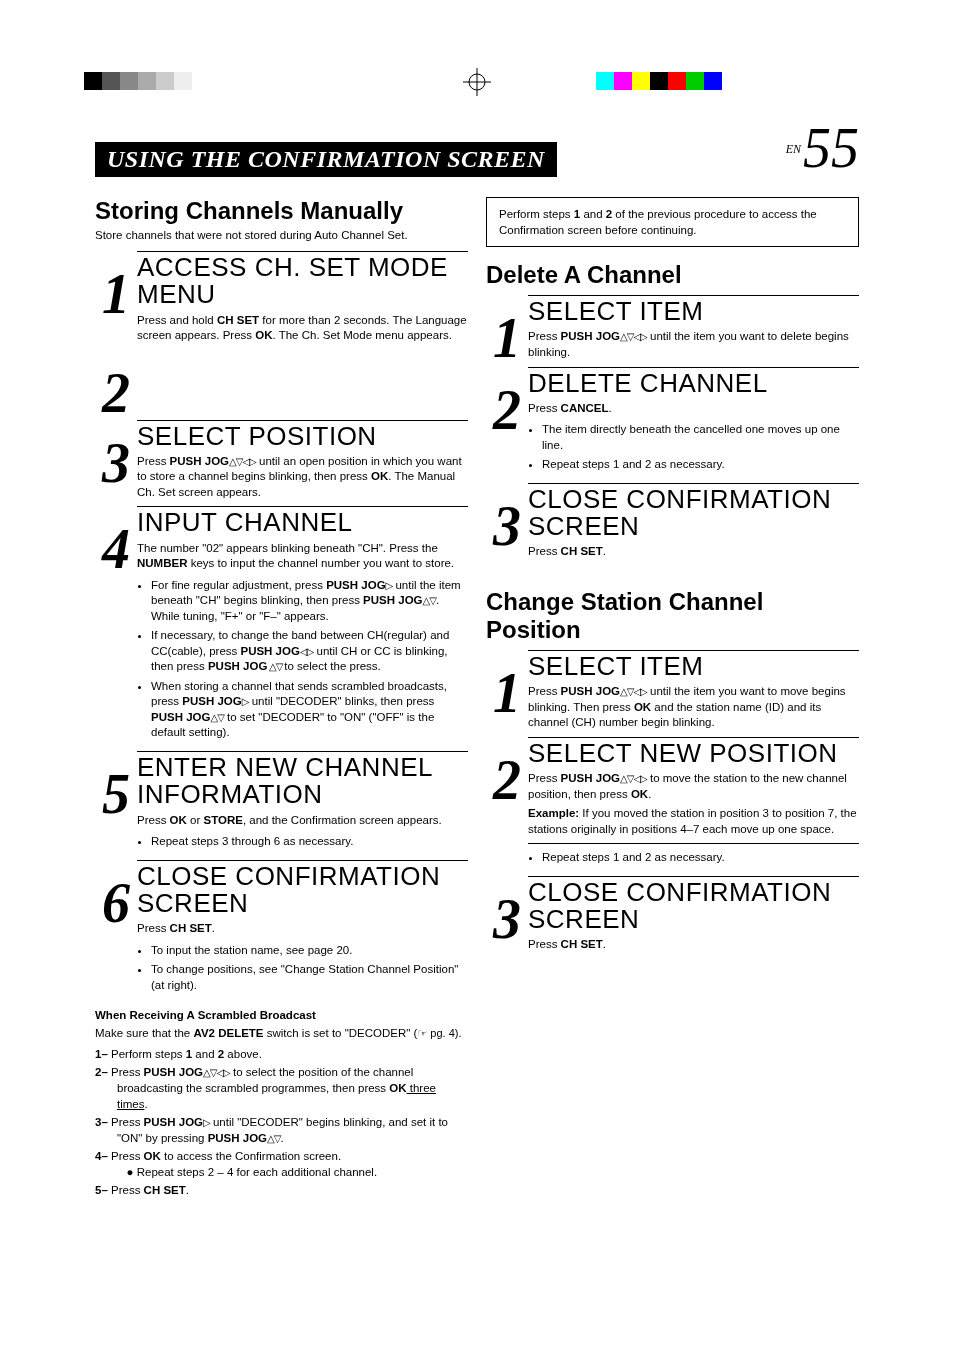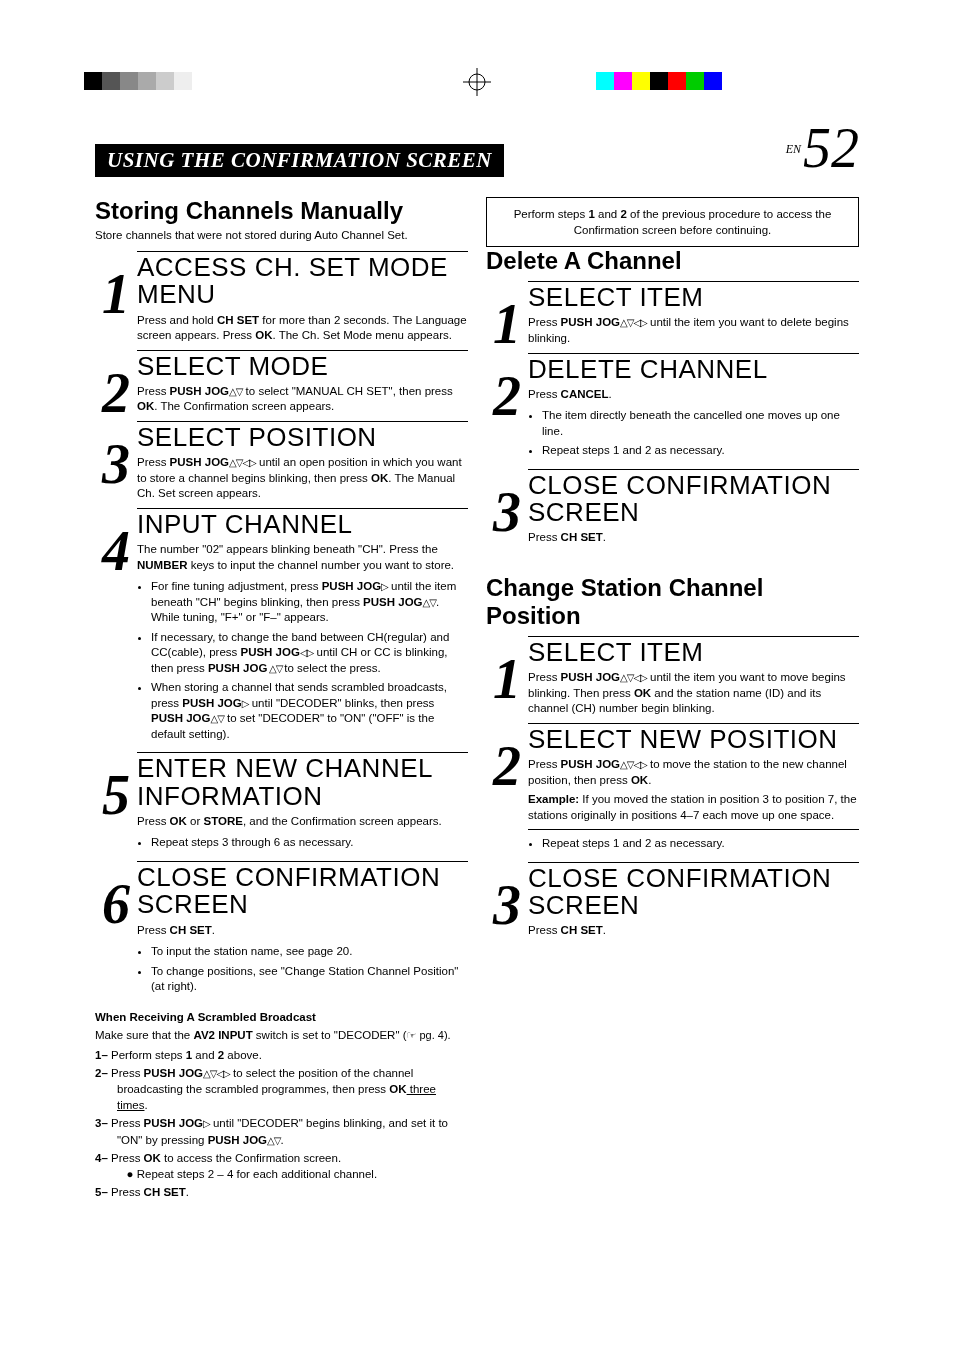--- a/index.html
+++ b/index.html
@@ -37,21 +37,21 @@
   .squares span {
     width: 18px;
     height: 18px;
     display: inline-block;
   }
   .header-bar {
     background: #000;
     color: #fff;
     font-style: italic;
     font-weight: bold;
-    font-size: 21px;
+    font-size: 24px;
     padding: 4px 12px;
     display: inline-block;
     letter-spacing: 0.5px;
   }
   .header-row {
     display: flex;
     align-items: baseline;
     justify-content: space-between;
     margin-bottom: 20px;
   }
@@ -128,22 +128,22 @@
     line-height: 1.35;
   }
   ul.bullets li {
     margin-bottom: 4px;
   }
   .note-box {
     border: 1px solid #000;
     padding: 8px 12px;
     font-family: Arial, Helvetica, sans-serif;
     font-size: 11.5px;
+    margin-bottom: 14px;
     line-height: 1.4;
-    text-align: center;
   }
   .scrambled {
     font-family: Arial, Helvetica, sans-serif;
     font-size: 11.5px;
     line-height: 1.4;
     margin-top: 10px;
   }
   .scrambled .sb-title {
     font-weight: bold;
     margin-bottom: 2px;
@@ -200,61 +200,57 @@
       <span style="background:#0c0"></span>
     <span style="background:#00f"></span>
   </div>
 </div>
 
 <div class="page">
 
   <div class="header-row">
     <span class="header-bar">USING THE CONFIRMATION SCREEN</span>
     <span class="page-num">
-      <span class="en">EN</span><span>52</span>
+      <span class="en">EN</span><span>55</span>
     </span>
   </div>
 
   <div class="columns">
 
     <div class="col">
       <h2 class="section-title">Storing Channels Manually</h2>
       <p class="section-sub">Store channels that were not stored during Auto Channel Set.</p>
 
       <div class="step">
         <div class="step-num">1</div>
         <div class="step-body">
           <h3 class="step-head">ACCESS CH. SET MODE MENU</h3>
           <p class="step-text"><span>Press and hold </span><b>CH SET</b><span> for more than 2 seconds. The Language screen appears. Press </span><b>OK</b><span>. The Ch. Set Mode menu appears.</span></p>
         </div>
       </div>
 
       <div class="step">
         <div class="step-num">2</div>
-        <div class="step-body">
-          <h3 class="step-head">SELECT MODE</h3>
-          <p class="step-text"><span>Press </span><b>PUSH JOG</b><span class="arrows">△▽</span><span> to select "MANUAL CH SET", then press </span><b>OK</b><span>. The Confirmation screen appears.</span></p>
-        </div>
       </div>
 
       <div class="step">
         <div class="step-num">3</div>
         <div class="step-body">
           <h3 class="step-head">SELECT POSITION</h3>
           <p class="step-text"><span>Press </span><b>PUSH JOG</b><span class="arrows">△▽◁▷</span><span> until an open position in which you want to store a channel begins blinking, then press </span><b>OK</b><span>. The Manual Ch. Set screen appears.</span></p>
         </div>
       </div>
 
       <div class="step">
         <div class="step-num">4</div>
         <div class="step-body">
           <h3 class="step-head">INPUT CHANNEL</h3>
           <p class="step-text"><span>The number "02" appears blinking beneath "CH". Press the </span><b>NUMBER</b><span> keys to input the channel number you want to store.</span></p>
           <ul class="bullets">
-            <li><span>For fine tuning adjustment, press </span><b>PUSH JOG</b><span class="arrows">▷</span><span> until the item beneath "CH" begins blinking, then press </span><b>PUSH JOG</b><span class="arrows">△▽</span><span>. While tuning, "F+" or "F–" appears.</span></li>
+            <li><span>For fine regular adjustment, press </span><b>PUSH JOG</b><span class="arrows">▷</span><span> until the item beneath "CH" begins blinking, then press </span><b>PUSH JOG</b><span class="arrows">△▽</span><span>. While tuning, "F+" or "F–" appears.</span></li>
             <li><span>If necessary, to change the band between CH(regular) and CC(cable), press </span><b>PUSH JOG</b><span class="arrows">◁▷</span><span> until CH or CC is blinking, then press </span><b>PUSH JOG</b><span class="arrows"> △▽ </span><span> to select the press.</span></li>
             <li><span>When storing a channel that sends scrambled broadcasts, press </span><b>PUSH JOG</b><span class="arrows">▷</span><span> until "DECODER" blinks, then press </span><b>PUSH JOG</b><span class="arrows">△▽</span><span> to set "DECODER" to "ON" ("OFF" is the default setting).</span></li>
           </ul>
         </div>
       </div>
 
       <div class="step">
         <div class="step-num">5</div>
         <div class="step-body">
           <h3 class="step-head">ENTER NEW CHANNEL INFORMATION</h3>
@@ -272,21 +268,21 @@
           <p class="step-text"><span>Press </span><b>CH SET</b><span>.</span></p>
           <ul class="bullets">
             <li>To input the station name, see page 20.</li>
             <li>To change positions, see "Change Station Channel Position" (at right).</li>
           </ul>
         </div>
       </div>
 
       <div class="scrambled">
         <div class="sb-title">When Receiving A Scrambled Broadcast</div>
-        <div><span>Make sure that the </span><b>AV2 INPUT</b><span> switch is set to "DECODER" (</span><span class="ptr">☞ pg. 4).</span></div>
+        <div><span>Make sure that the </span><b>AV2 DELETE</b><span> switch is set to "DECODER" (</span><span class="ptr">☞ pg. 4).</span></div>
         <ol>
           <li><span class="lbl">1–</span><span> Perform steps </span><b>1</b><span> and </span><b>2</b><span> above.</span></li>
           <li><span class="lbl">2–</span><span> Press </span><b>PUSH JOG</b><span class="arrows">△▽◁▷</span><span> to select the position of the channel broadcasting the scrambled programmes, then press </span><b>OK</b><span class="underline"> three times</span><span>.</span></li>
           <li><span class="lbl">3–</span><span> Press </span><b>PUSH JOG</b><span class="arrows">▷</span><span> until "DECODER" begins blinking, and set it to "ON" by pressing </span><b>PUSH JOG</b><span class="arrows">△▽</span><span>.</span></li>
           <li><span class="lbl">4–</span><span> Press </span><b>OK</b><span> to access the Confirmation screen.</span><br>&nbsp;&nbsp;&nbsp;<span>● Repeat steps 2 – 4 for each additional channel.</span></li>
           <li><span class="lbl">5–</span><span> Press </span><b>CH SET</b><span>.</span></li>
         </ol>
       </div>
     </div>
 

